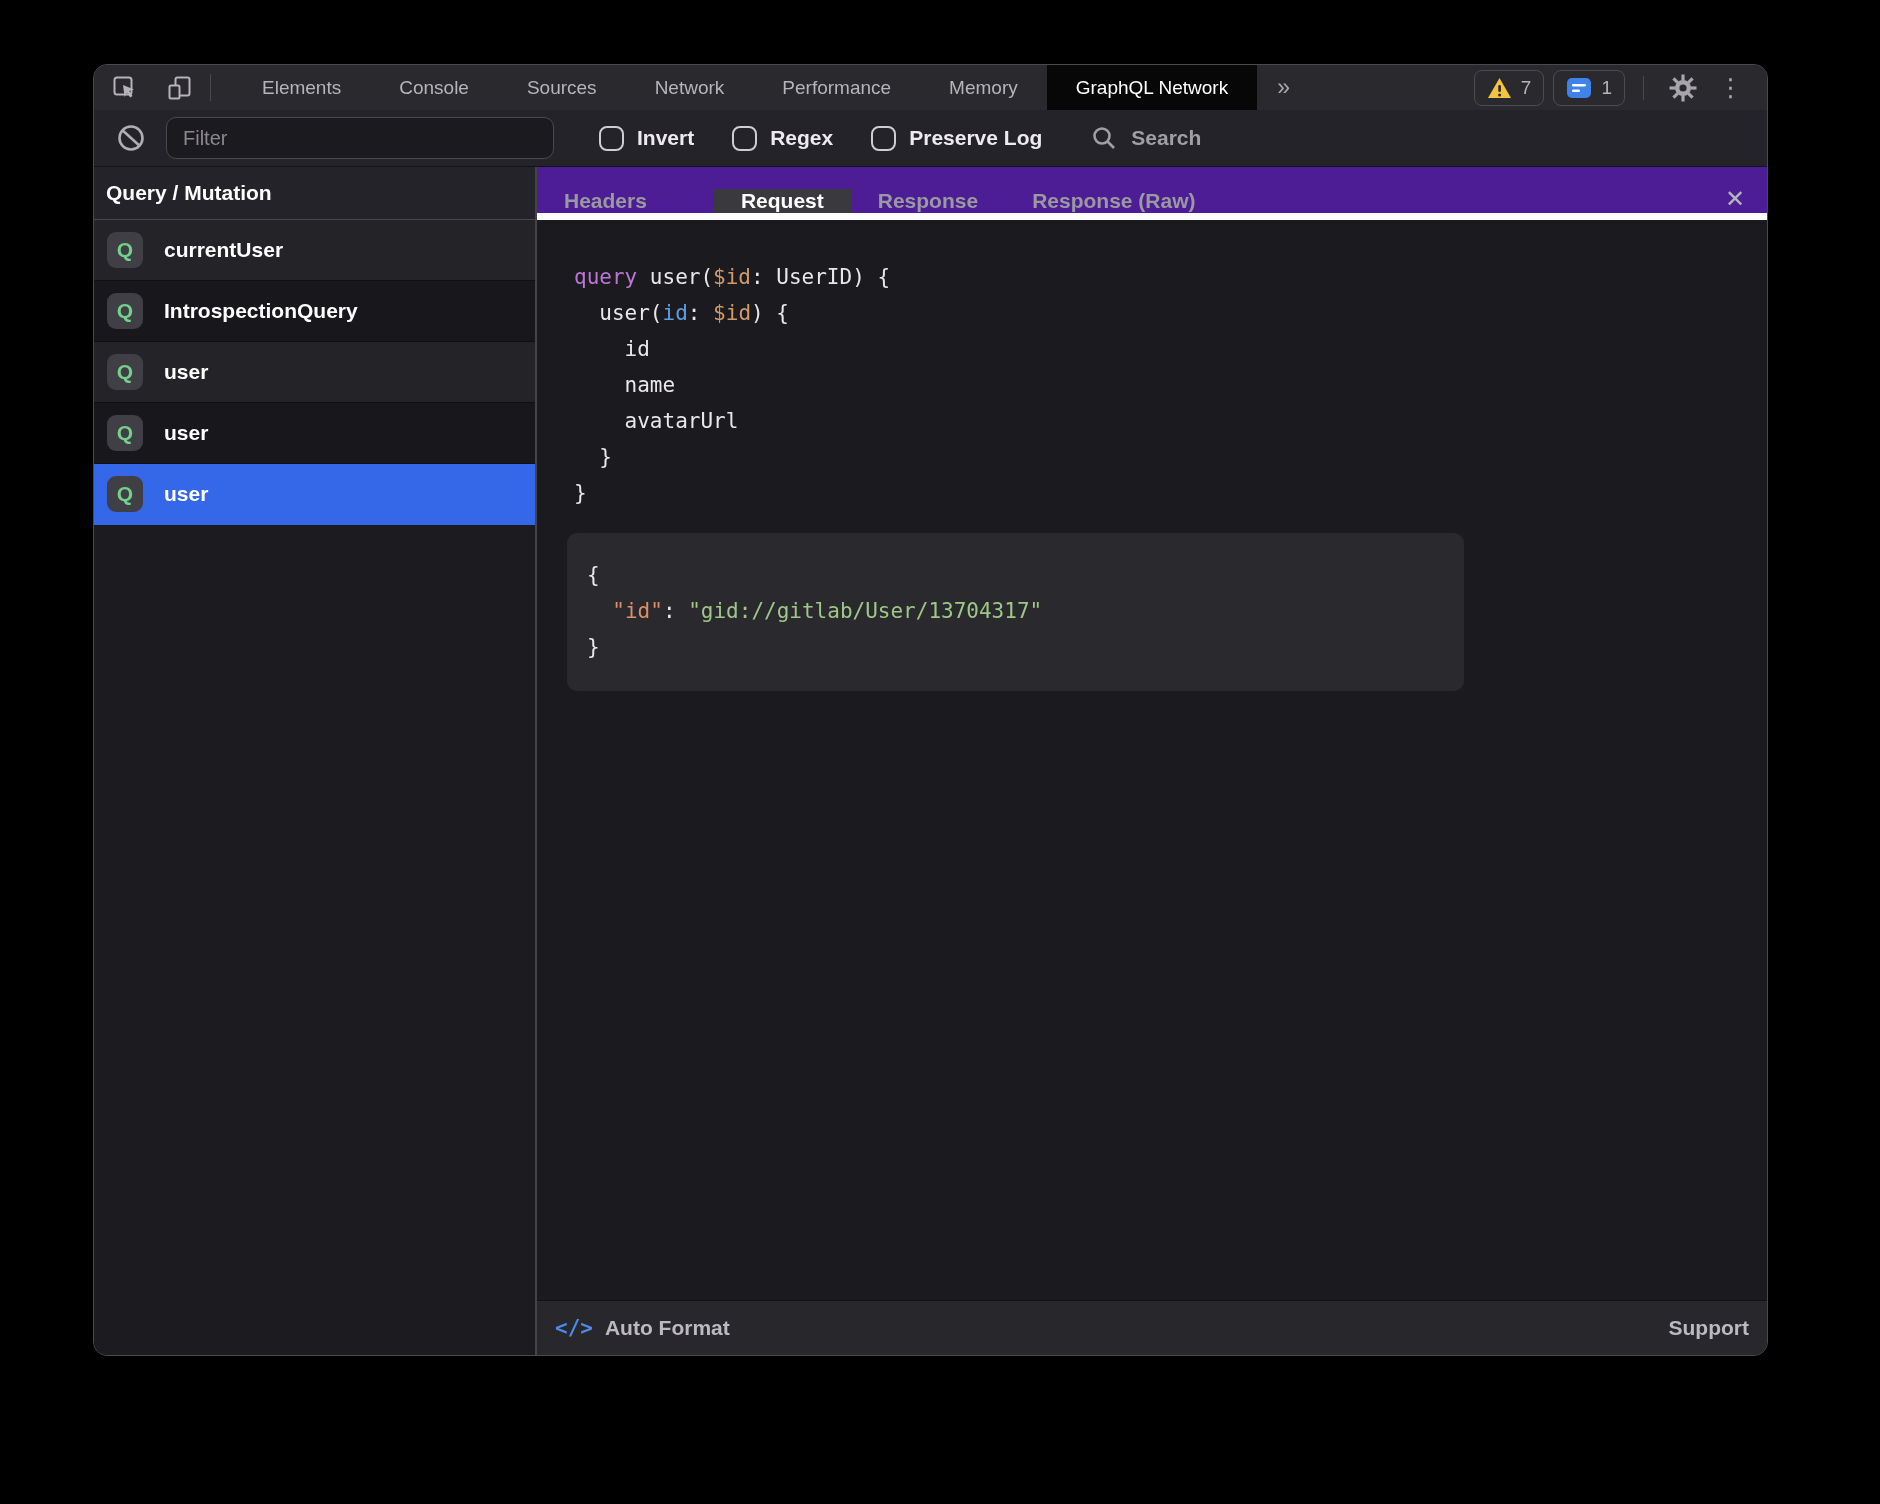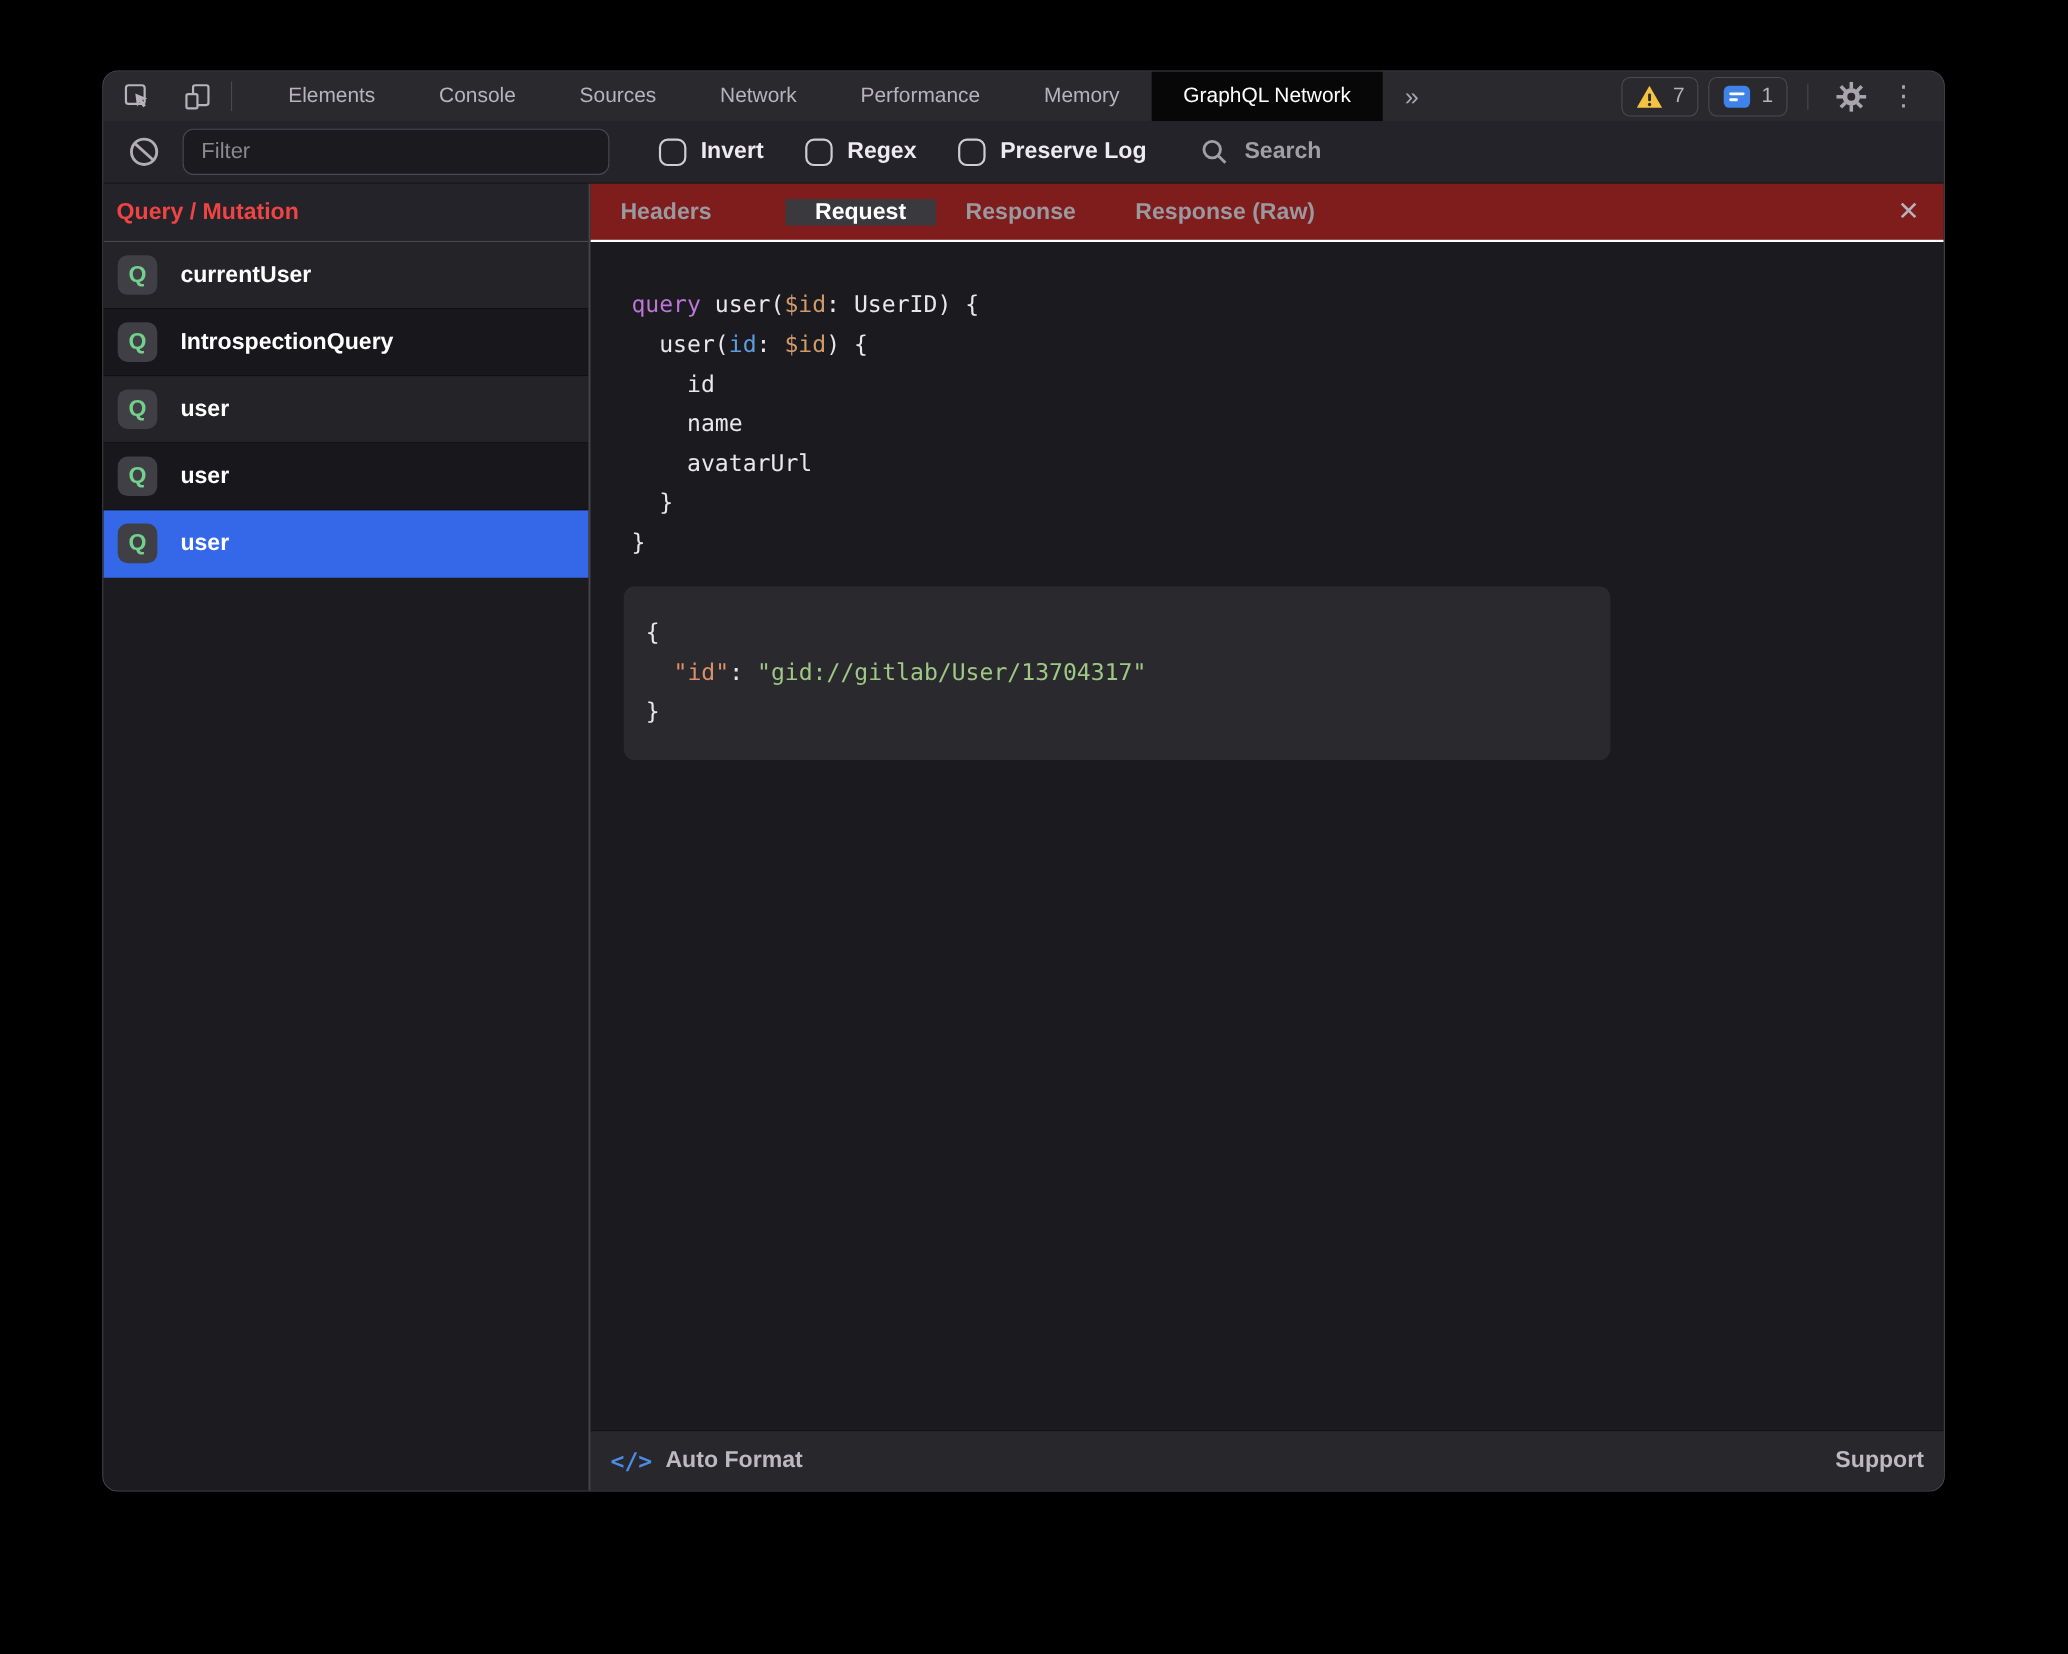--- a/index.html
+++ b/index.html
@@ -71,41 +71,41 @@
   .search-group { display:flex; align-items:center; gap:13px; margin-left:48px; cursor:pointer; }
   .search-label { color:#a19fa6; font-size:21px; font-weight:bold; }
 
   
   .content { flex:1; display:flex; min-height:0; }
 
   .sidebar { width:441px; flex:0 0 auto; background:#1c1b1f; display:flex; flex-direction:column; }
   .side-header {
     height:53px; flex:0 0 auto; display:flex; align-items:center; padding-left:12px;
     background:#242329; border-bottom:1px solid #48474c;
-    color:#ef4444; font-size:21px; font-weight:bold;
+    color:#ffffff; font-size:21px; font-weight:bold;
   }
   .side-row {
     height:61px; flex:0 0 auto; display:flex; align-items:center; padding-left:13px;
     border-bottom:1px solid #101013; cursor:pointer;
   }
   .side-row.odd  { background:#242328; }
   .side-row.even { background:#18171b; }
   .side-row.selected { background:#3568e8; border-bottom-color:#3568e8; }
   .q-badge {
     width:36px; height:36px; border-radius:9px; background:#413f46;
     display:flex; align-items:center; justify-content:center;
     color:#73d18d; font-size:21px; font-weight:bold; flex:0 0 auto;
   }
   .side-row .row-label { margin-left:21px; color:#ffffff; font-size:21px; font-weight:bold; }
 
   .rightpanel { flex:1; display:flex; flex-direction:column; min-width:0; border-left:2px solid #454449; }
 
   .detail-tabs {
-    height:53px; flex:0 0 auto; background:#7f1d1d; display:flex; align-items:center;
-    border-bottom:2px solid #ffffff; position:relative;
+    height:53px; flex:0 0 auto; background:#4c1d95; display:flex; align-items:flex-end;
+    border-bottom:7px solid #ffffff; position:relative;
   }
   .d-tab {
     display:flex; align-items:center; padding:0 27px; font-size:21px; font-weight:bold;
     color:#9b99a0; cursor:pointer; white-space:nowrap;
   }
   .d-tab.selected { background:#3a393e; color:#ffffff;margin-left:40px; }
   .close-btn {
     margin-left:auto; display:flex; align-items:center; padding:0 22px;
     color:#b6b4ba; font-size:24px; cursor:pointer;
   }

